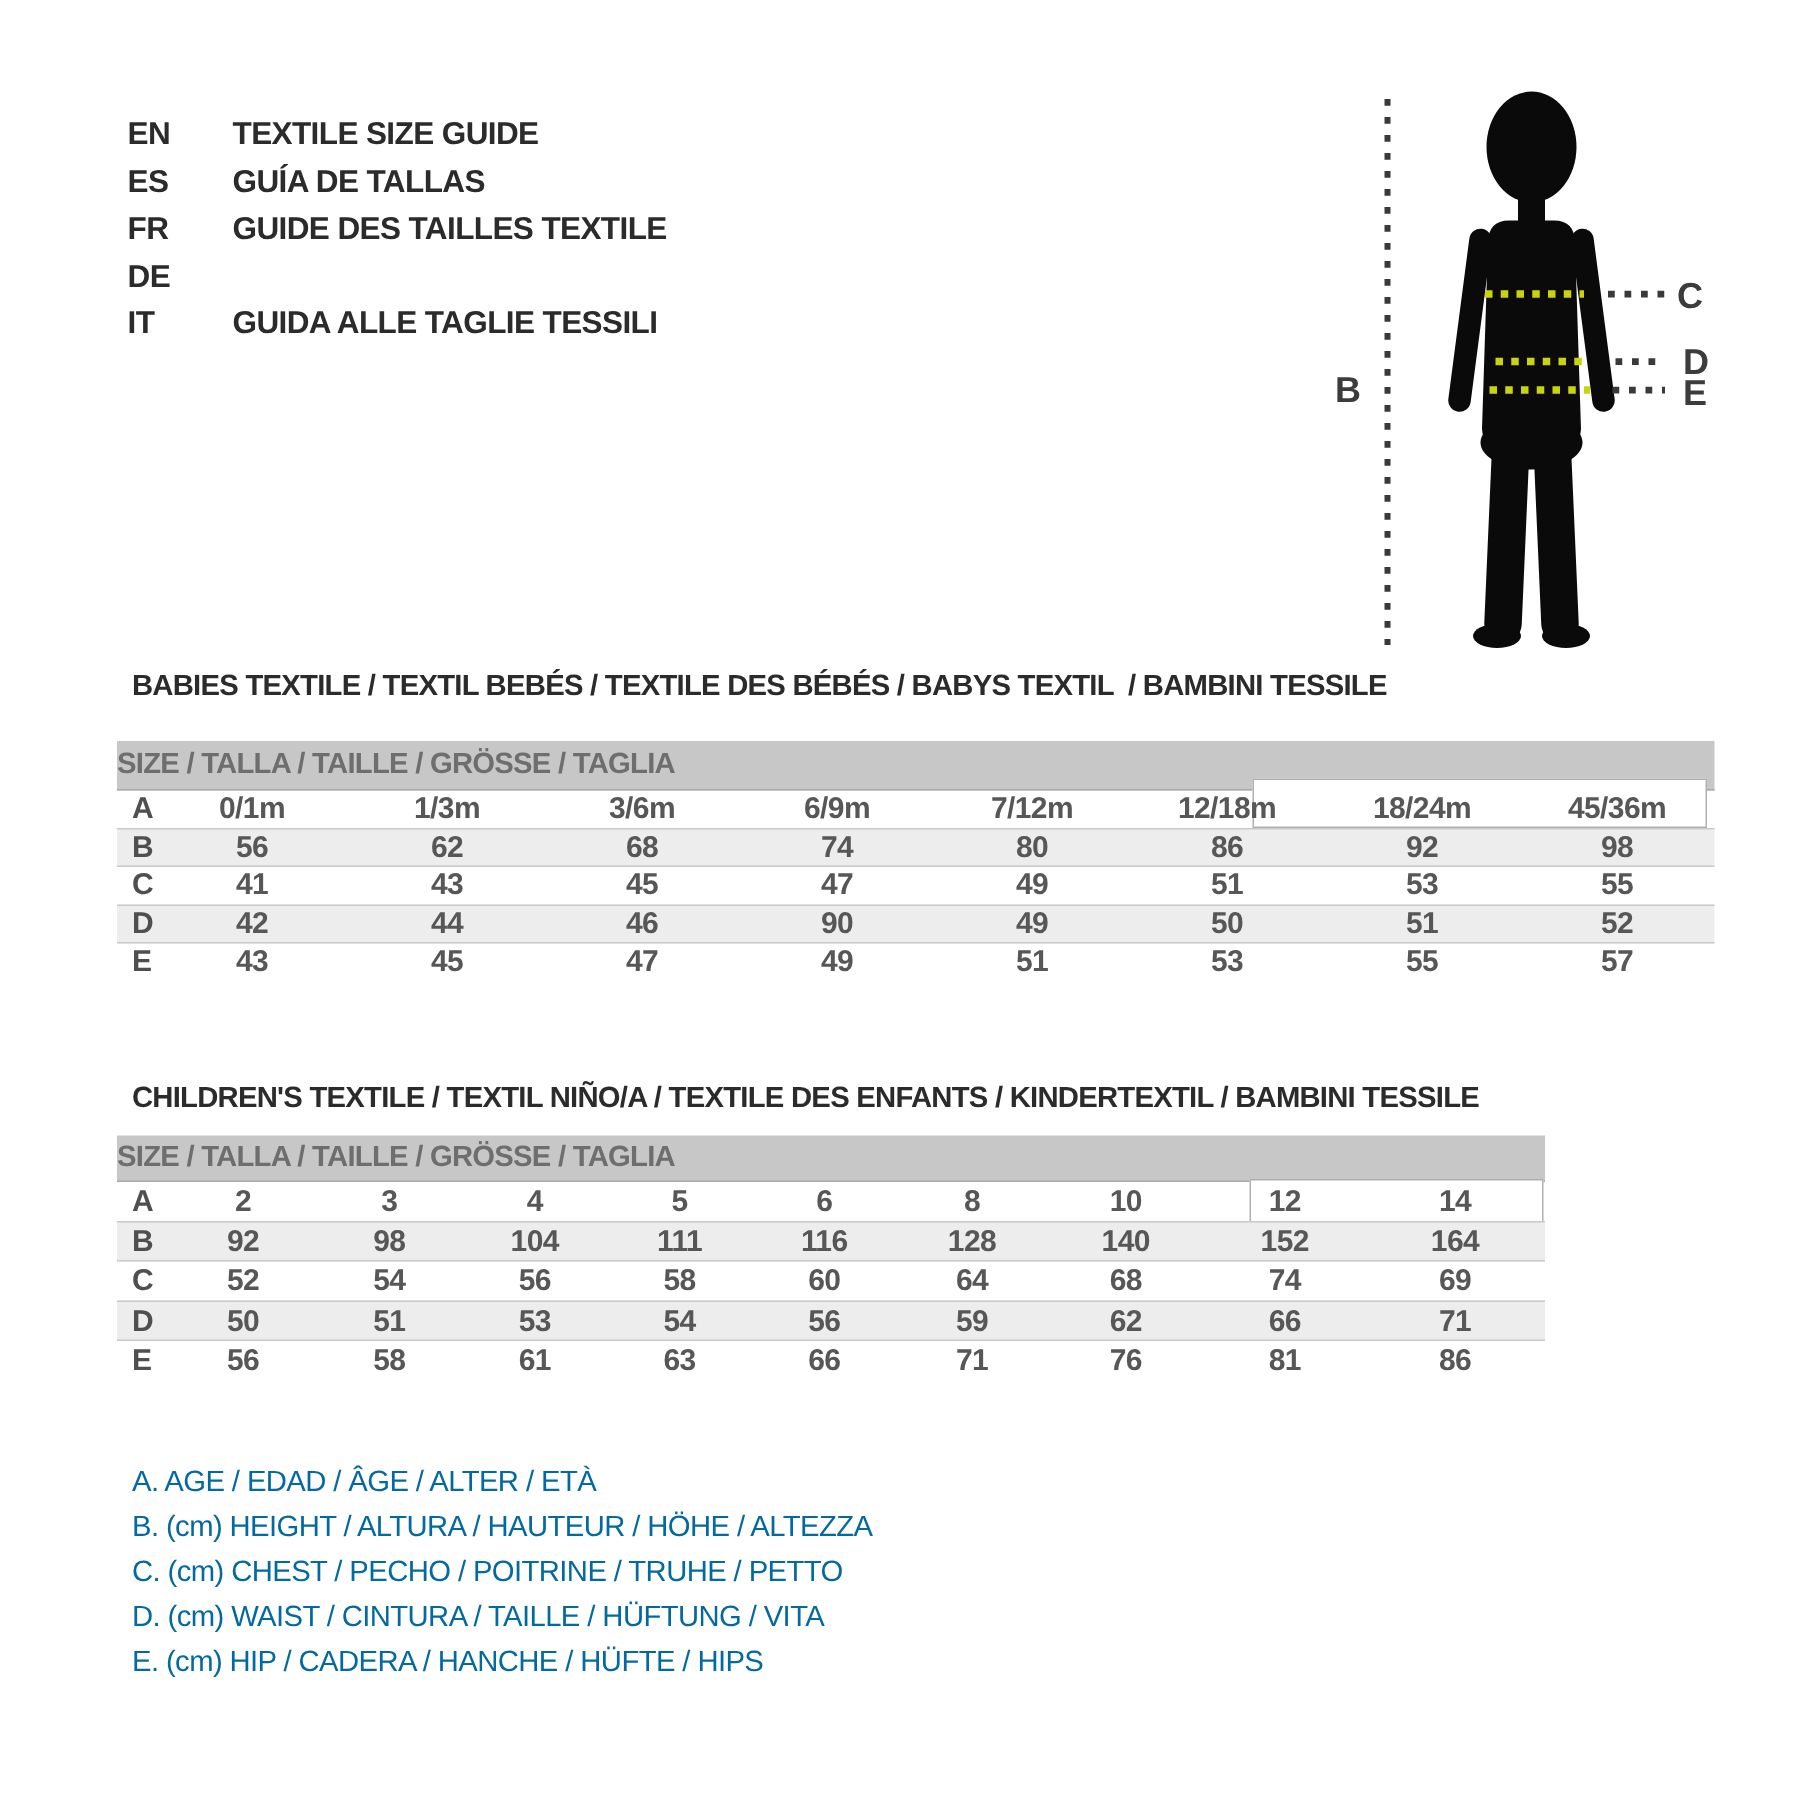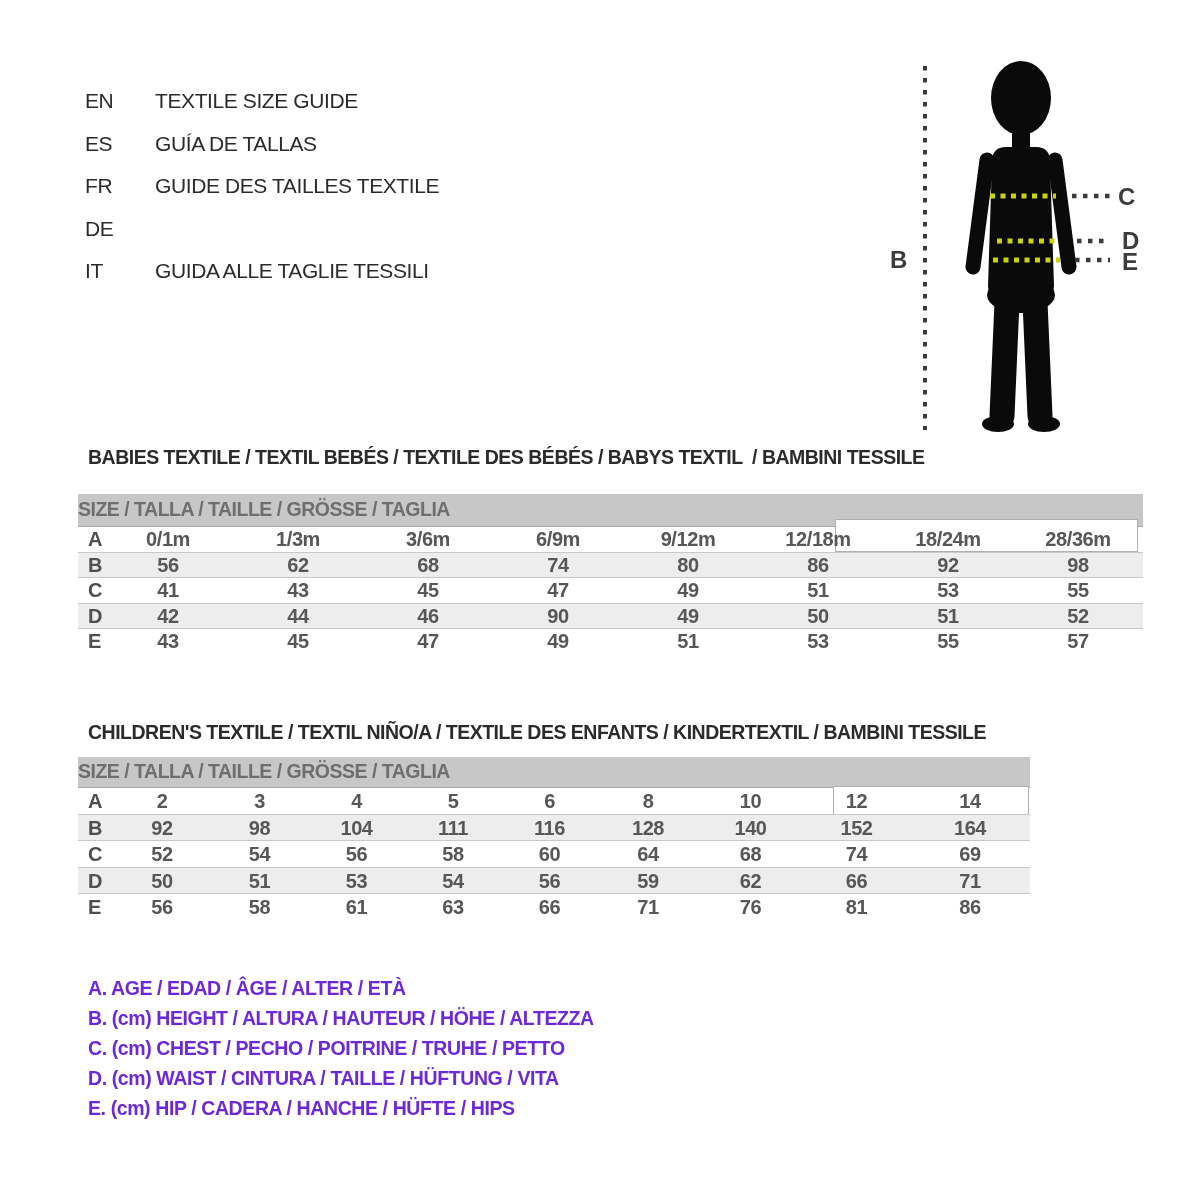--- a/index.html
+++ b/index.html
@@ -4,21 +4,21 @@
 <style>
   html,body { margin:0; padding:0; background:#ffffff; }
   .canvas {
     position:relative; width:1200px; height:1200px; background:#ffffff;
     font-family:"Liberation Sans", sans-serif; overflow:hidden;
   }
 
   
   .lang-block { position:absolute; left:85px; top:74px; }
   .lang-row { display:flex; height:31.6px; line-height:31.6px;
-    font-size:21px; font-weight:normal; color:#2b2b2b; letter-spacing:-0.4px;margin-top:11px; }
+    font-size:21px; font-weight:bold; color:#2b2b2b; letter-spacing:-0.4px; }
   .lang-code { width:70px; }
 
   
   .section-heading { position:absolute; left:88px; font-size:19.5px; font-weight:bold;
     color:#2b2b2b; letter-spacing:-0.5px; white-space:pre; }
   #babies-heading { top:446px;text-align:right; }
   #children-heading { top:721px; }
 
   
   #figure-svg { position:absolute; left:868px; top:50px; }
@@ -42,22 +42,22 @@
   .cell { text-align:center; overflow:hidden; }
   .cell.label { text-align:left; padding-left:10px; color:#4f4f4f; }
 
   .hl-box { position:absolute; background:#ffffff; border:1px solid #b0b0b0;
     z-index:1; box-sizing:border-box; }
   #babies-box { left:757px; top:25px; width:303px; height:33px; }
   #children-box { left:755px; top:29px; width:196px; height:29px; }
 
   
   .legend { position:absolute; left:88px; top:973px; }
-  .legend-line { height:30px; line-height:30px; font-size:19.5px; font-weight:bold;
-    color:#6d28d9; letter-spacing:-0.4px; }
+  .legend-line { height:30px; line-height:30px; font-size:19.5px; font-weight:normal;
+    color:#0369a1; letter-spacing:-0.4px; }
 </style>
 </head>
 <body>
 
 <div class="canvas">
 
   <div class="lang-block">
     <div class="lang-row">
       <span class="lang-code">EN</span>
       <span class="lang-title">TEXTILE SIZE GUIDE</span>
@@ -122,24 +122,24 @@
     <div class="size-bar">
       <span>SIZE / TALLA / TAILLE / GRÖSSE / TAGLIA</span>
     </div>
     <div id="babies-rows">
         <div class="trow">
           <div class="cell label">A</div>
           <div class="cell">0/1m</div>
           <div class="cell">1/3m</div>
           <div class="cell">3/6m</div>
           <div class="cell">6/9m</div>
-          <div class="cell">9/12m</div>
+          <div class="cell">7/12m</div>
           <div class="cell">12/18m</div>
           <div class="cell">18/24m</div>
-          <div class="cell">28/36m</div>
+          <div class="cell">45/36m</div>
         </div>
         <div class="trow stripe">
           <div class="cell label">B</div>
           <div class="cell">56</div>
           <div class="cell">62</div>
           <div class="cell">68</div>
           <div class="cell">74</div>
           <div class="cell">80</div>
           <div class="cell">86</div>
           <div class="cell">92</div>

